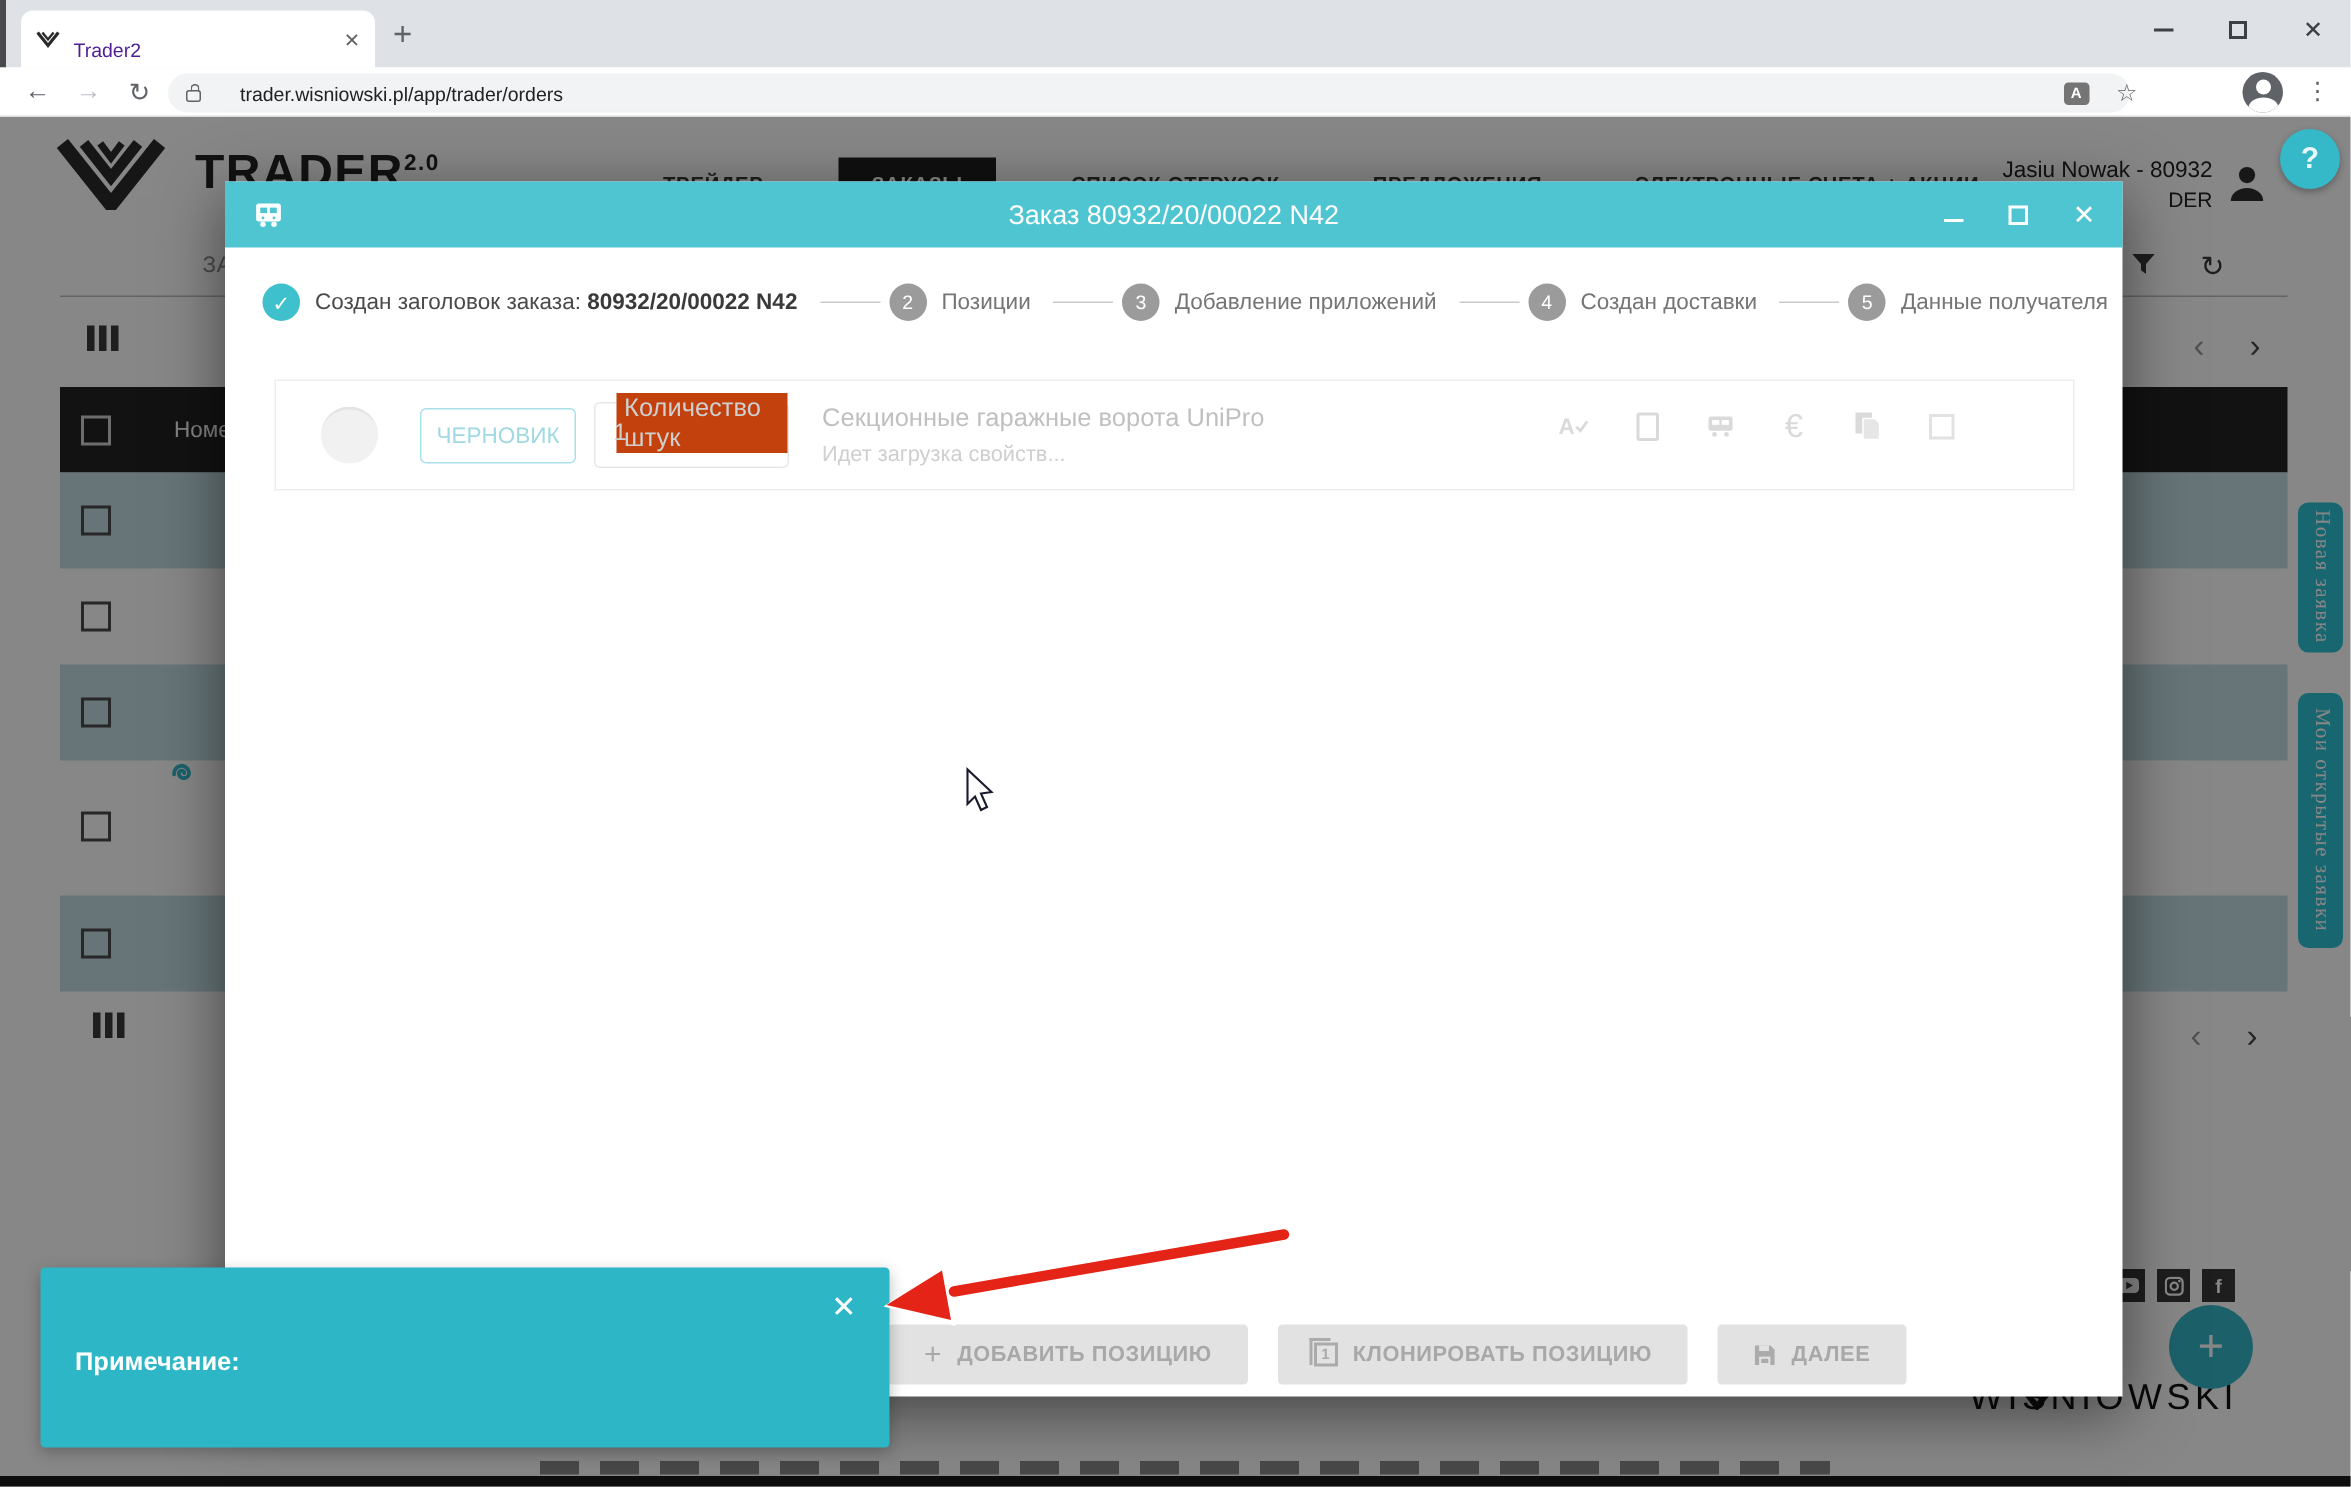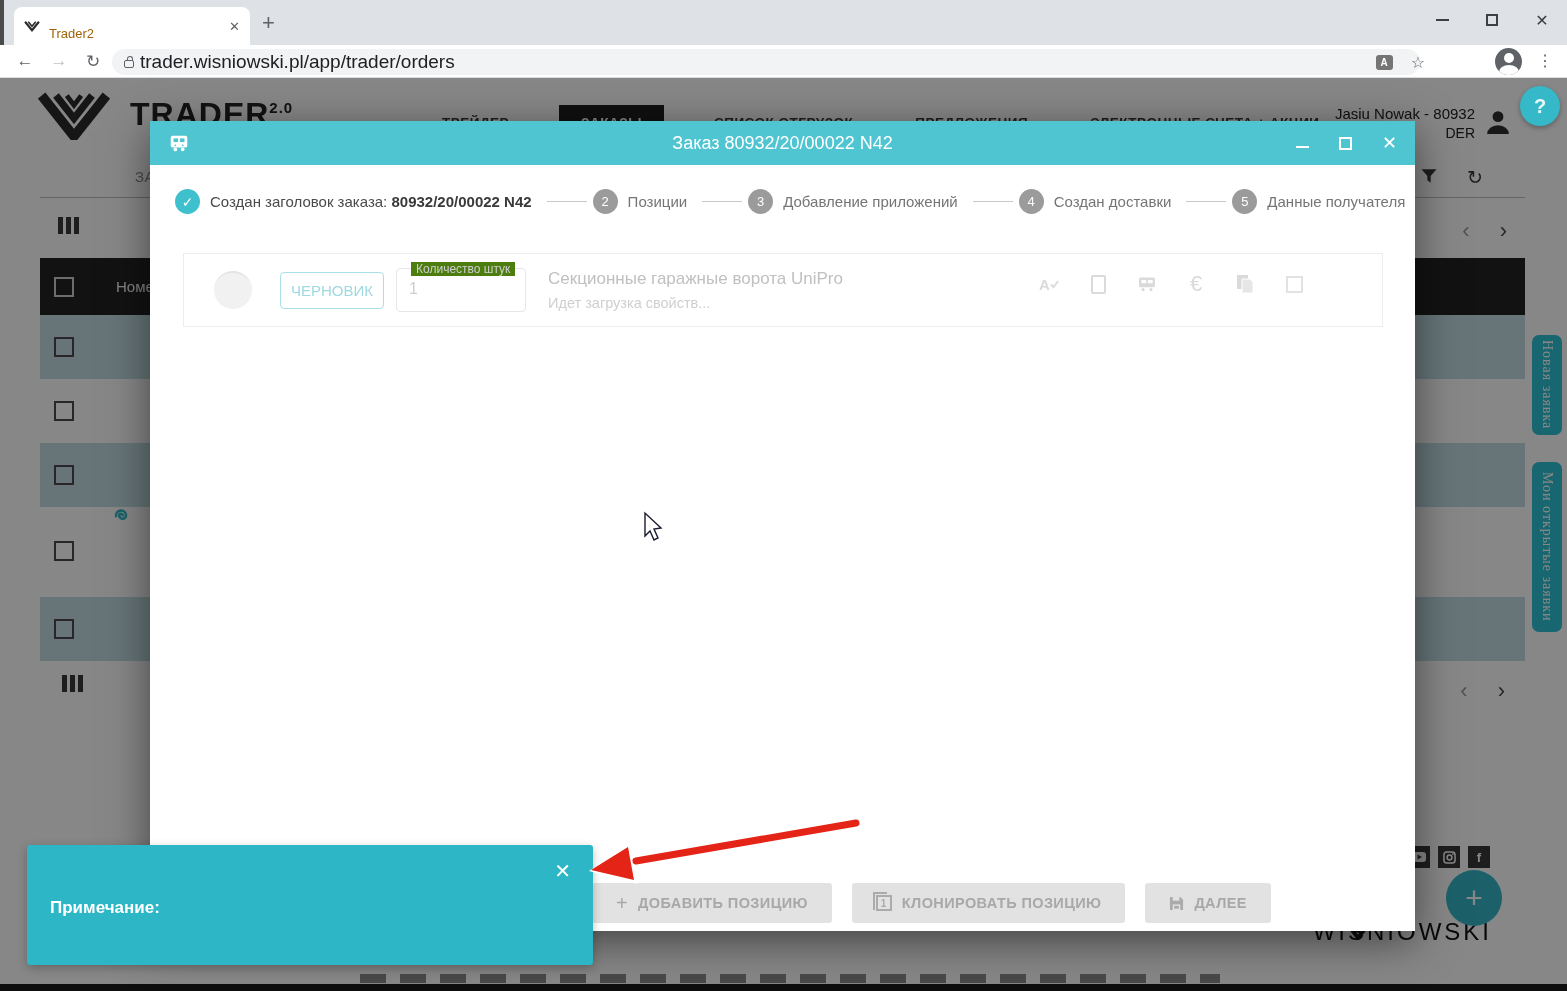--- a/index.html
+++ b/index.html
@@ -5,38 +5,38 @@
   * { margin:0; padding:0; box-sizing:border-box; }
   html,body { width:1567px; height:991px; overflow:hidden; background:#fff;
               font-family:"Liberation Sans", sans-serif; }
   .abs { position:absolute; }
 
   
   #titlebar { position:absolute; left:0; top:0; width:1567px; height:45px; background:#dee1e6; }
   #titlebar .edge { position:absolute; left:0; top:0; width:4px; height:45px; background:#4a4a4a; }
   .tab { position:absolute; left:14px; top:7px; width:236px; height:38px; background:#fff;
          border-radius:8px 8px 0 0; display:flex; align-items:center; padding:0 10px; }
-  .tab-title { font-size:13px; color:#a16207; margin-left:9px; flex:1;margin-top:15px; }
+  .tab-title { font-size:13px; color:#4c1d95; margin-left:9px; flex:1;margin-top:15px; }
   .tab-close { font-size:13px; color:#5f6368; cursor:pointer; }
   .newtab { position:absolute; left:262px; top:12px; font-size:22px; color:#5f6368; line-height:22px; }
   .wincontrols { position:absolute; right:0; top:0; height:40px; display:flex; }
   .winbtn { width:50px; height:40px; display:flex; align-items:center; justify-content:center; color:#3c4043; }
   .winbtn .bar { width:13px; height:2px; background:#3c4043; }
   .winbtn .sq  { width:12px; height:12px; border:2px solid #3c4043; }
   .winbtn .x   { font-size:16px; }
   #toolbar { position:absolute; left:0; top:45px; width:1567px; height:33px; background:#fff;
              border-bottom:1px solid #dadce0; display:flex; align-items:center; }
   .navbtn { font-size:17px; color:#5f6368; width:34px; text-align:center; }
   .navbtn.disabled { color:#bdc1c6; }
   .omnibox { position:absolute; left:112px; top:49px; width:1308px; height:26px; background:#f1f3f4;
              border-radius:13px; display:flex; align-items:center; padding:0 12px; }
   .lock { width:10px; height:8px; border:1.5px solid #5f6368; border-radius:2px; position:relative; margin-top:3px;}
   .lock:before { content:""; position:absolute; left:1.5px; top:-5px; width:4px; height:4px;
                  border:1.5px solid #5f6368; border-bottom:none; border-radius:3px 3px 0 0; }
-  .url { font-size:19px; color:#202124; margin-left:6px; }
+  .url { font-size:13px; color:#202124; margin-left:26px; }
   .omni-icons { position:absolute; right:142px; top:49px; height:26px; display:flex; align-items:center; gap:18px; }
   .tricon { width:17px; height:15px; background:#757575; border-radius:3px; color:#fff; font-size:10px;
             display:flex; align-items:center; justify-content:center; font-weight:bold; }
   .star { font-size:16px; color:#5f6368; }
   .avatar { position:absolute; right:45px; top:48px; width:27px; height:27px; background:#5f6368;
             border-radius:50%; overflow:hidden; }
   .avatar:before { content:""; position:absolute; left:8.5px; top:5px; width:10px; height:10px;
                    background:#fff; border-radius:50%; }
   .avatar:after { content:""; position:absolute; left:3.5px; top:17px; width:20px; height:14px;
                   background:#fff; border-radius:50%; }
@@ -122,22 +122,22 @@
   .connector { height:0; border-top:1.5px solid #c9c9c9; flex:1; min-width:40px; margin:0 6px; }
 
   .poscard { position:absolute; left:33px; top:132px; width:1200px; height:74px; background:#fff;
              border:1px solid #ededed; display:flex; align-items:center; }
   .spinner { width:38px; height:38px; border-radius:50%; background:#f1f1f1; margin-left:30px;
              border-top:2px solid #e3e3e3; flex:none; }
   .badge { margin-left:28px; border:1px solid #a9dfe8; color:#9fd9e2; border-radius:4px;
            font-size:15px; padding:9px 10px; flex:none; }
   .qtyset { position:relative; margin-left:12px; width:130px; height:44px; border:1px solid #e7e7e7;
             border-radius:4px; flex:none; }
-  .qtyset .lbl { position:absolute; left:14px; top:-7px; background:#4d7c0f; padding:0 5px;
-                 font-size:12px; color:#cfcfcf; }
+  .qtyset .lbl { position:absolute; left:14px; top:-7px; background:#c2410c; padding:0 5px;
+                 font-size:17px; color:#cfcfcf; }
   .qtyset .val { position:absolute; left:12px; top:11px; font-size:16px; color:#cfcfcf; }
   .prodbox { margin-left:22px; }
   .prodtitle { font-size:17px; color:#c0c0c0; }
   .prodsub { font-size:14.5px; color:#cfcfcf; margin-top:6px; }
   .rowicons { position:absolute; right:78px; top:20px; display:flex; gap:29px; align-items:center; }
   .ric { width:20px; height:20px; color:#dadada; font-size:18px; display:flex; align-items:center;
          justify-content:center; }
   .ric.av { font-size:15px; font-weight:bold; }
   .ric .docshape { width:15px; height:19px; border:2px solid #dadada; border-radius:2px; }
   .ric .sqshape { width:17px; height:17px; border:2px solid #e2e2e2; }

